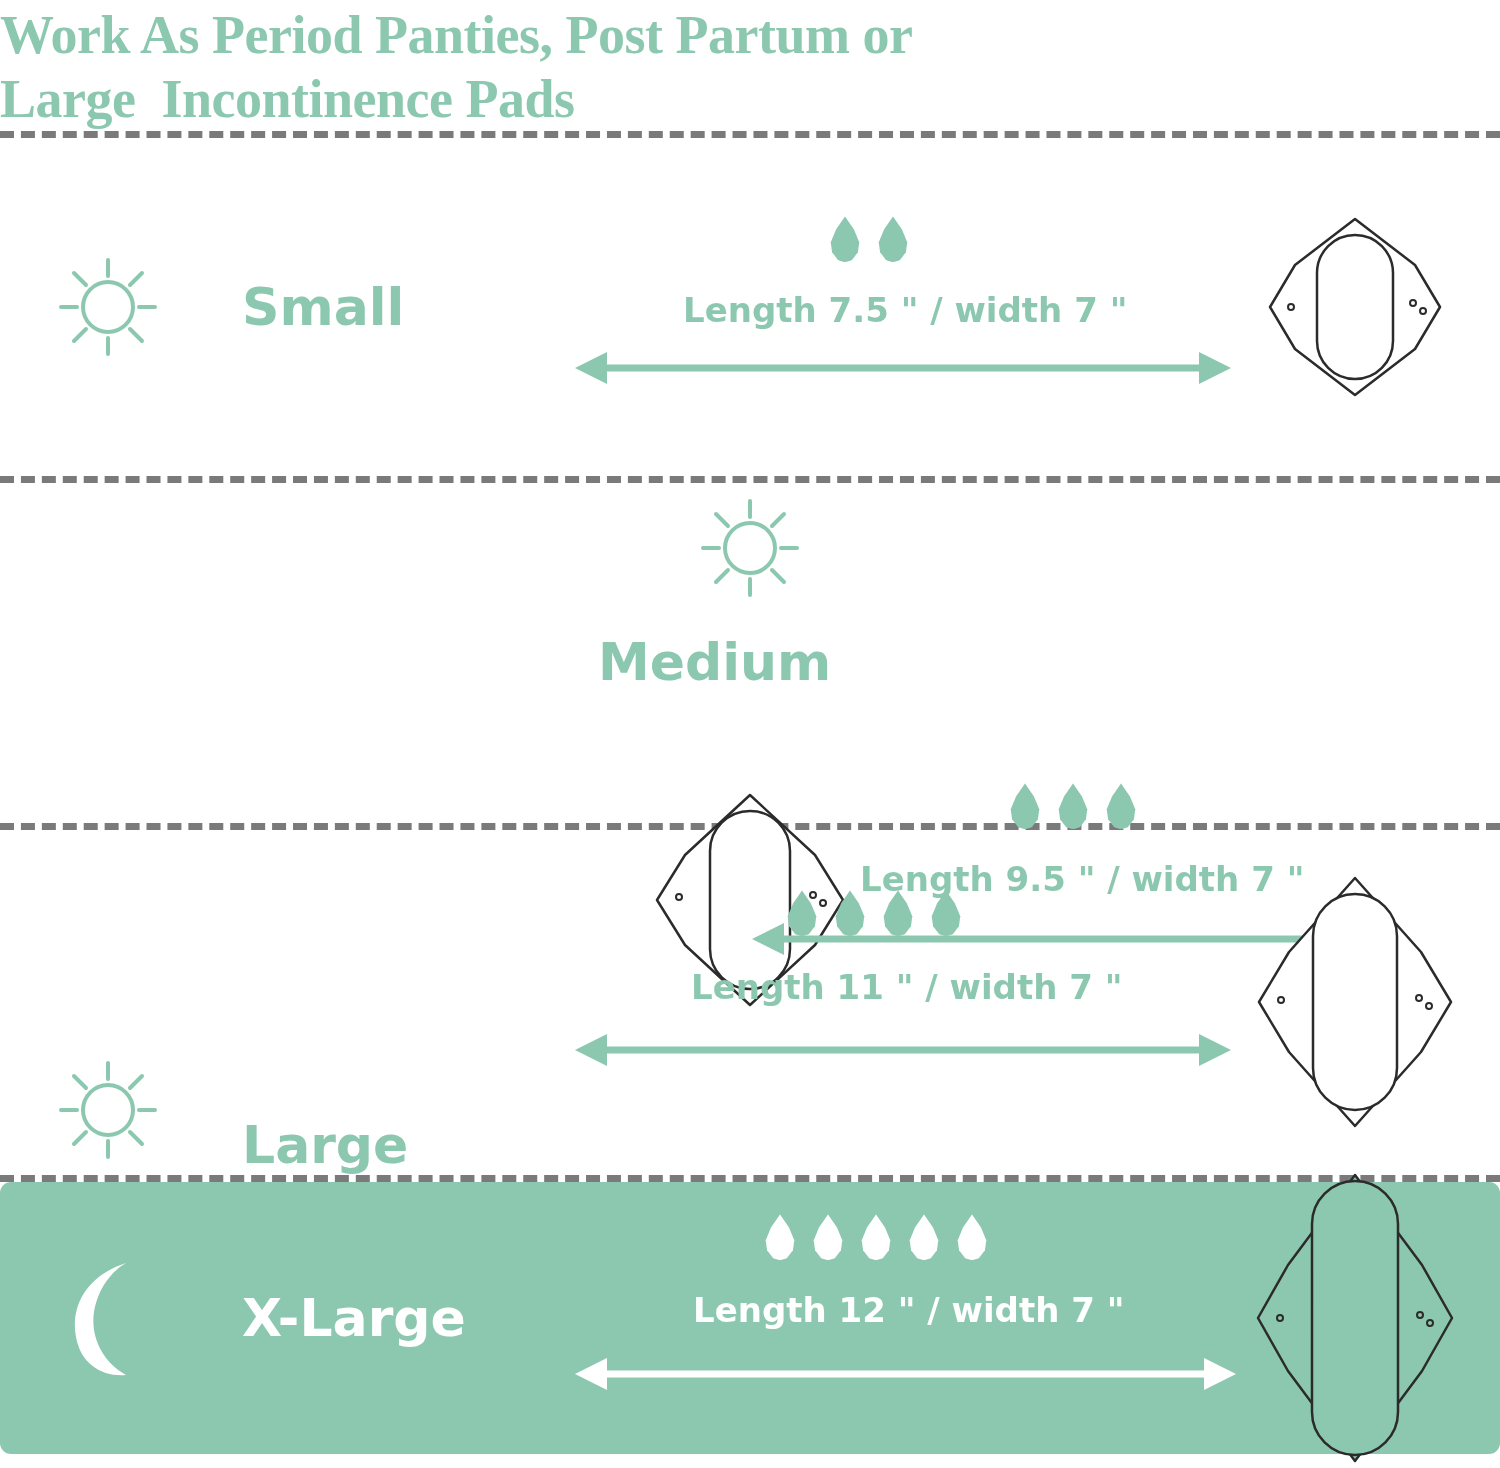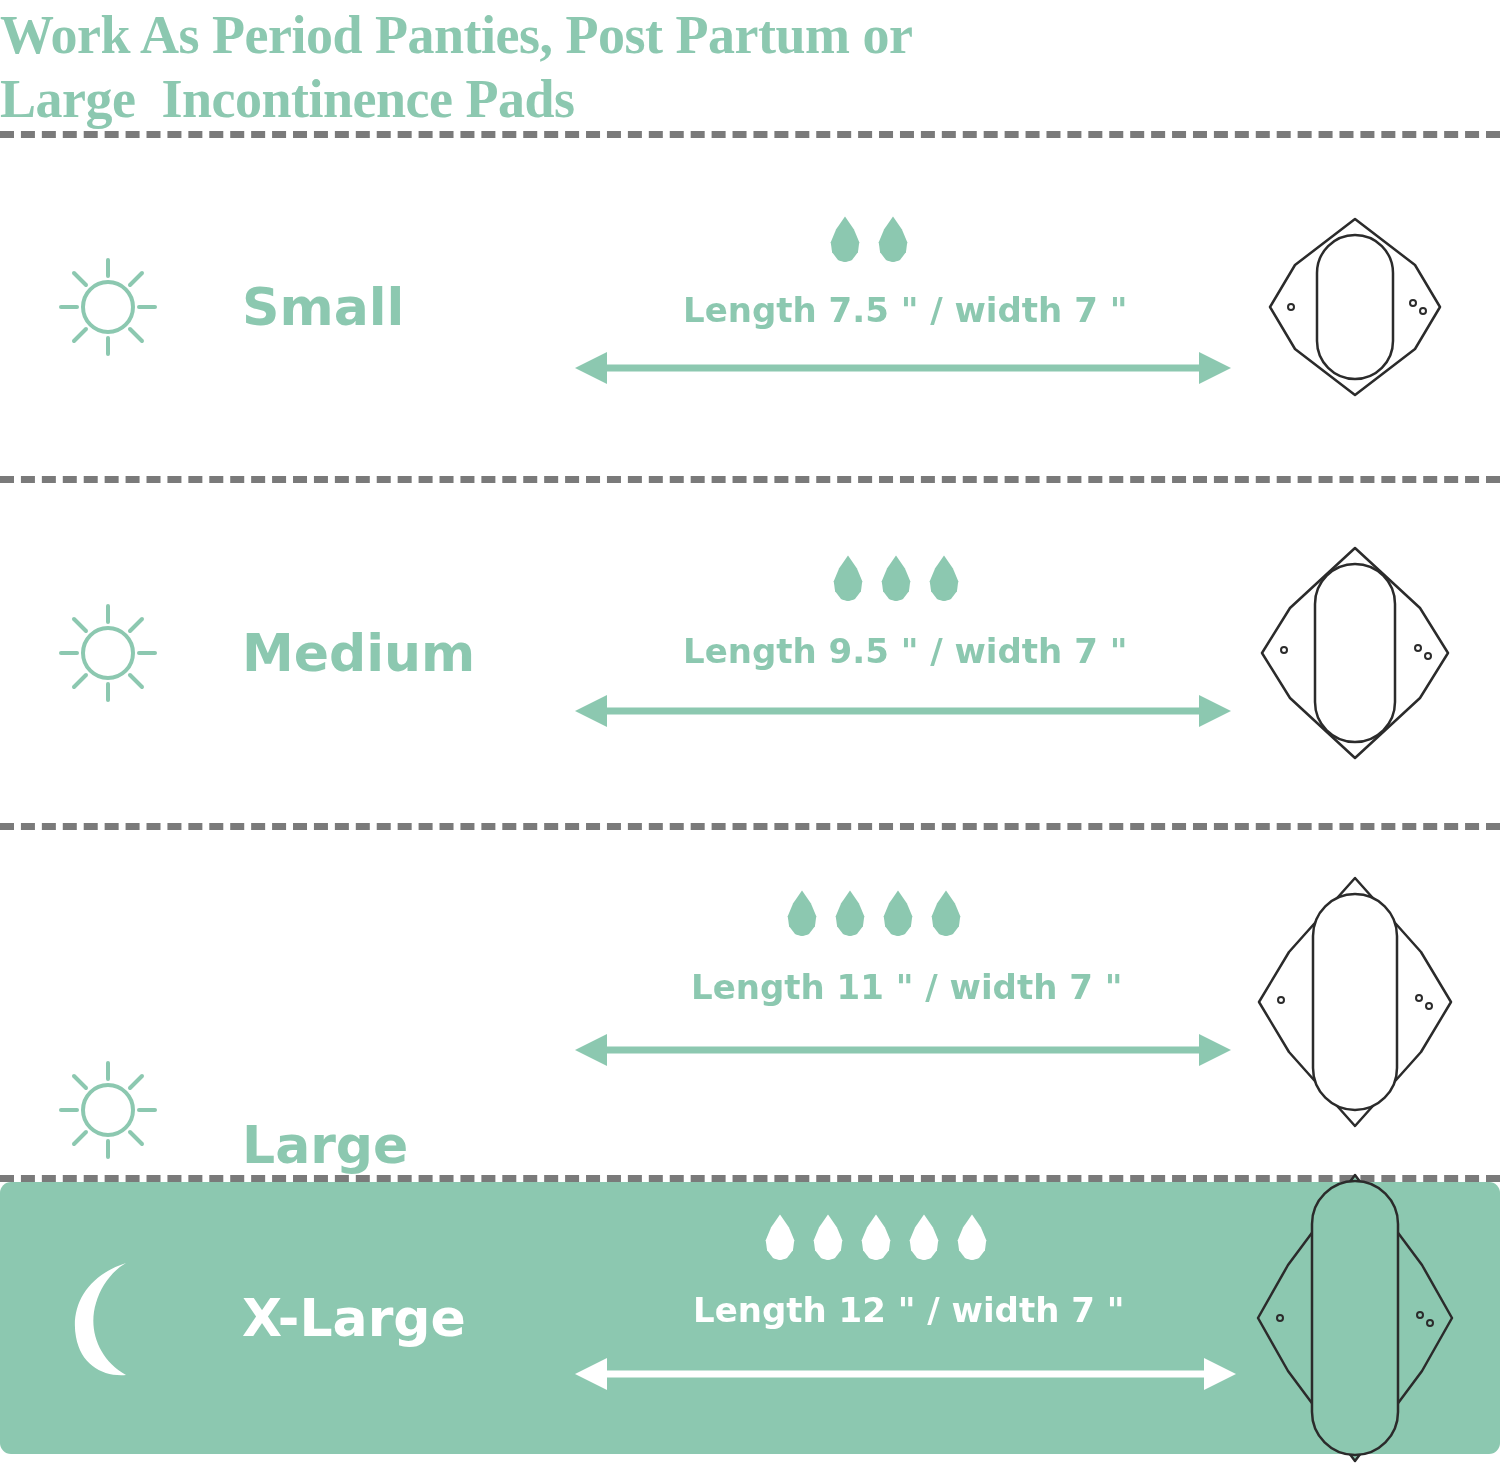--- a/index.html
+++ b/index.html
@@ -50,21 +50,21 @@
   
   .row {
     position: relative;
     display: flex;
     align-items: center;
     box-sizing: border-box;
     width: 1500px;
     gap: 19px;
   }
   .row-small   { height: 338px; }
-  .row-medium  { height: 340px; }
+  .row-medium  { height: 340px; flex-direction: column; }
   .row-large   { height: 345px; align-items: flex-end; }
   .row-xlarge  { height: 272px; background: #8cc8b0; border-radius: 11px; }
 
   .cell-icon {
     width: 215px;
     display: flex;
     align-items: center;
     justify-content: center;
     flex: 0 0 auto;
   }

